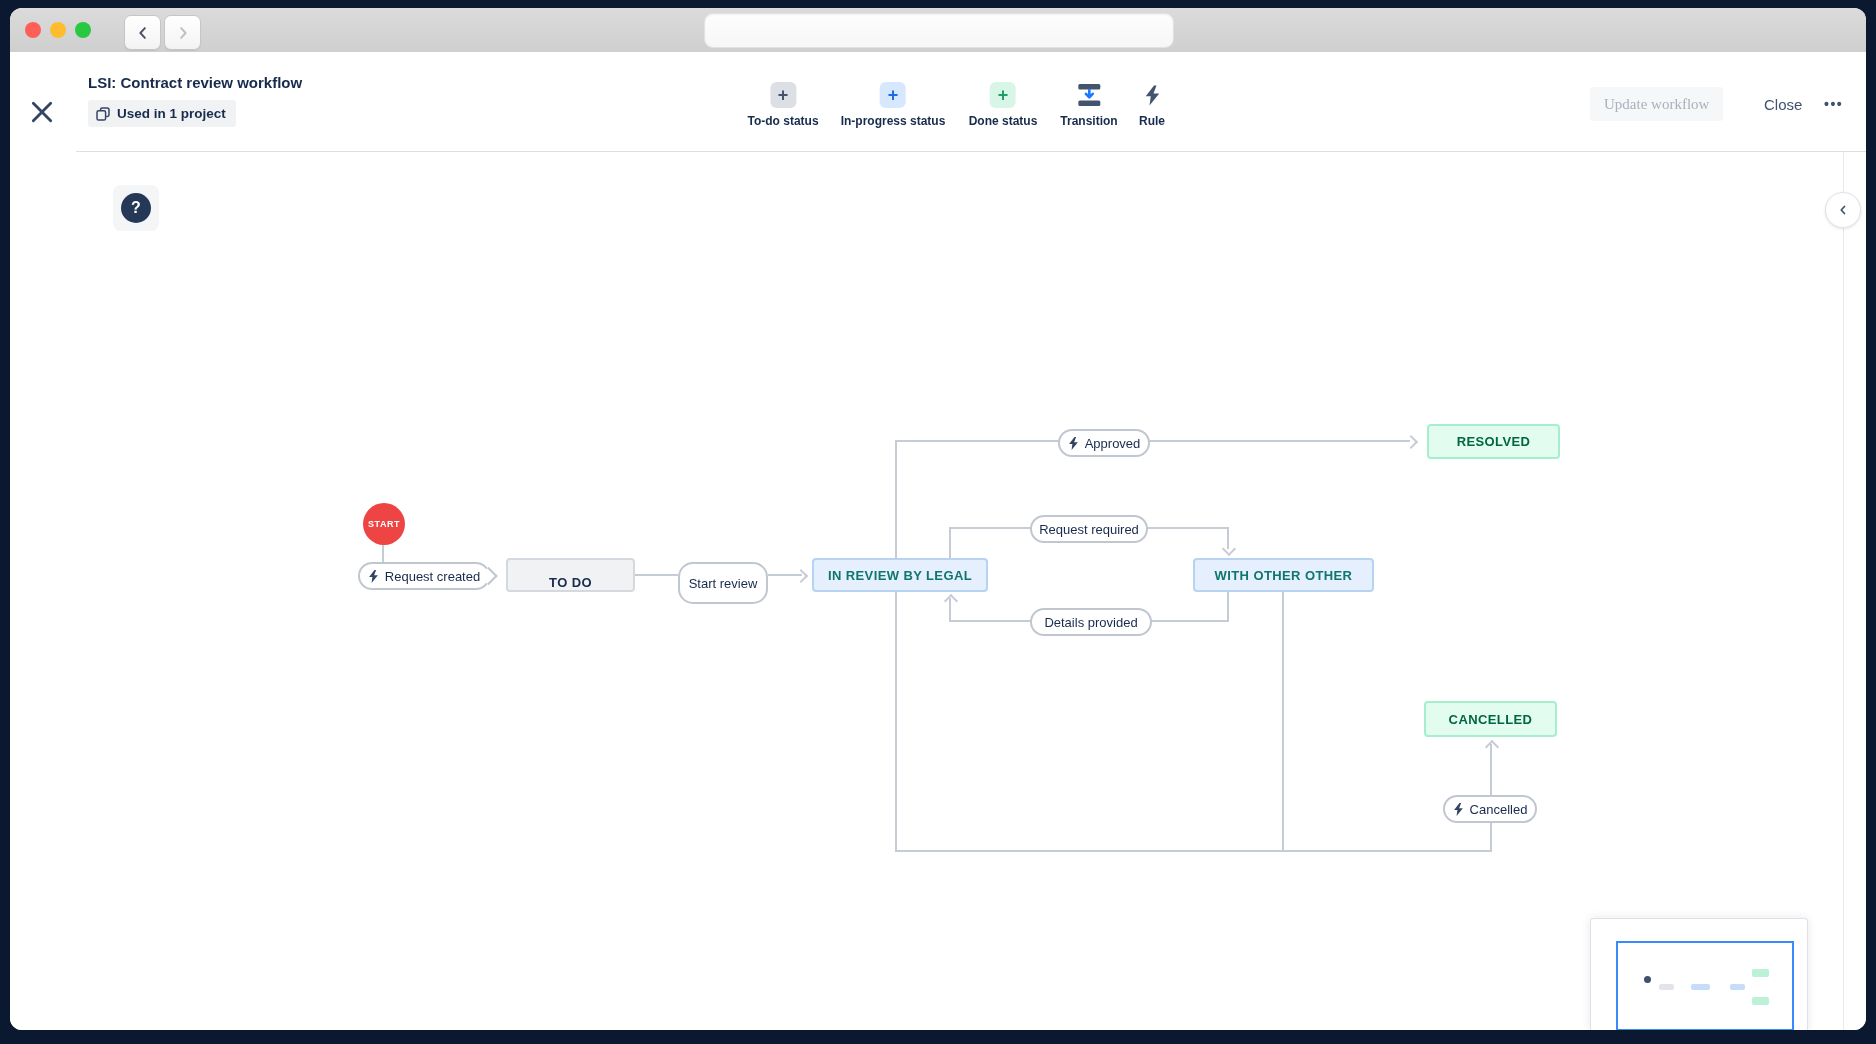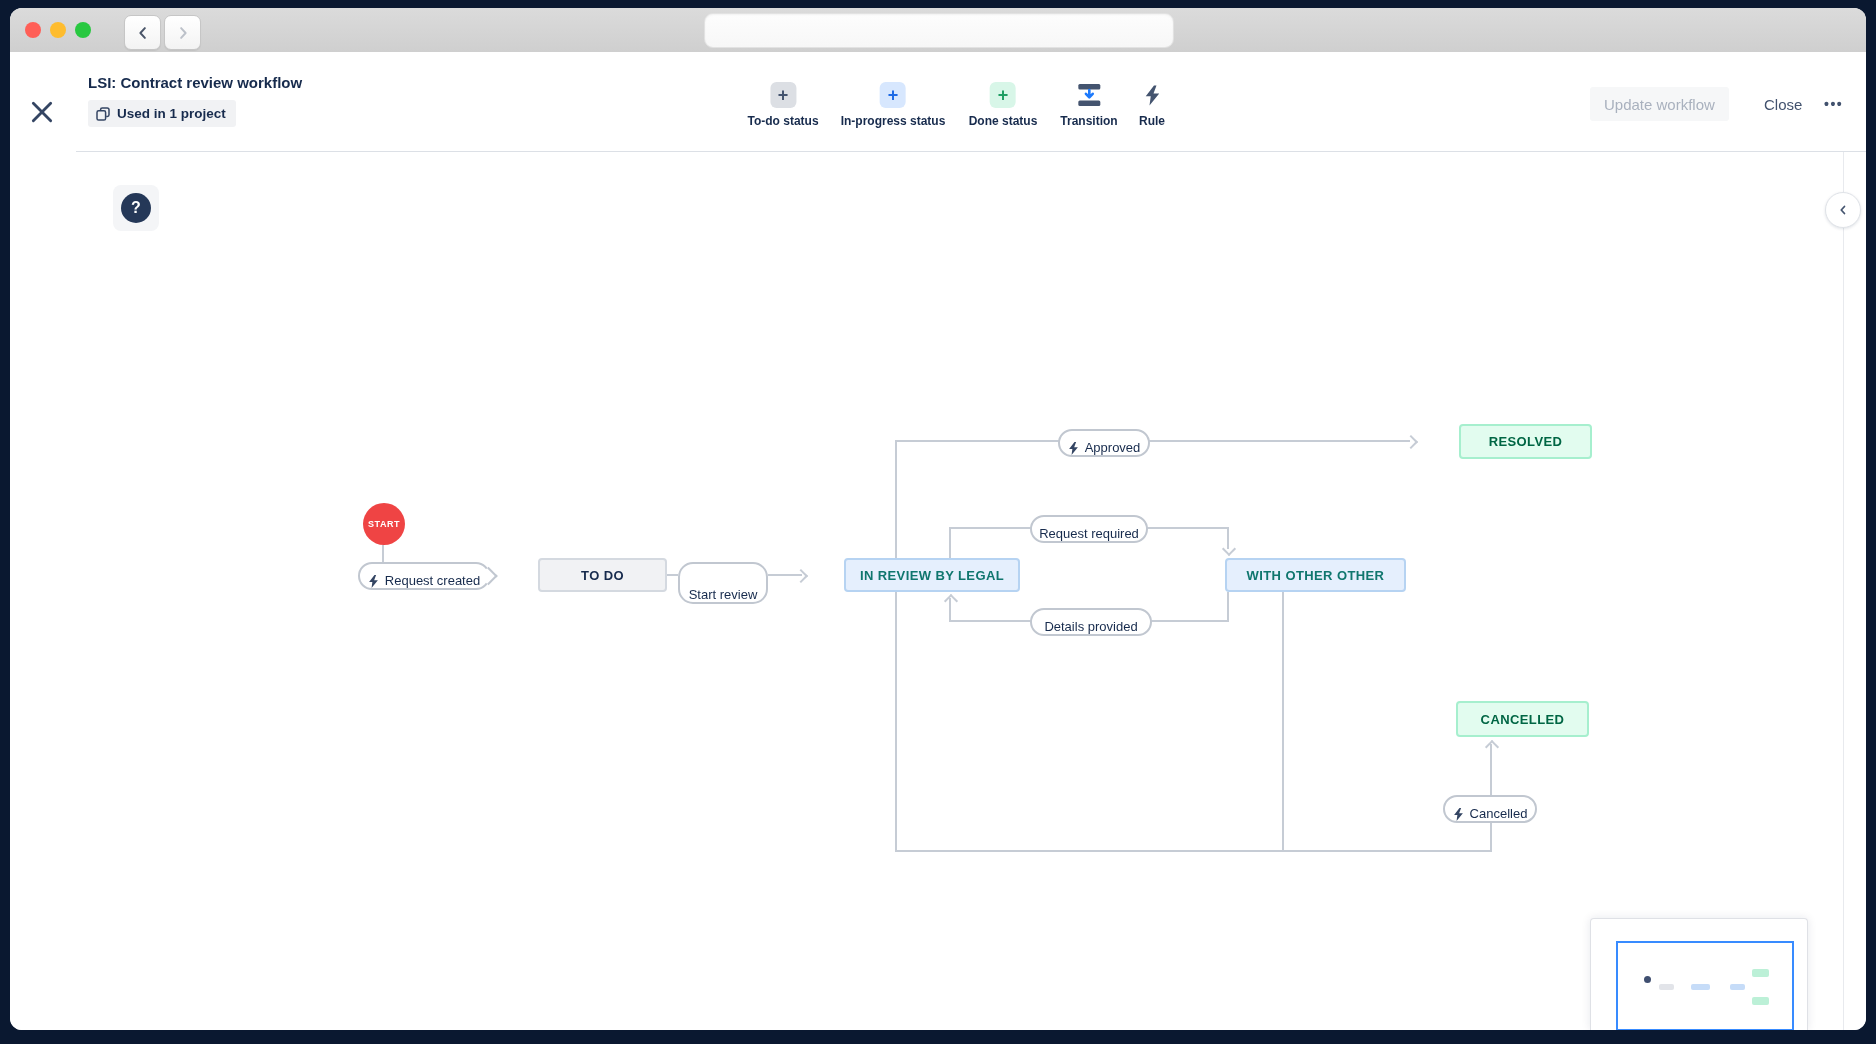--- a/index.html
+++ b/index.html
@@ -27,21 +27,21 @@
   .badge{position:absolute;left:78px;top:48px;height:27px;background:#F1F2F4;border-radius:3px;
          display:flex;align-items:center;gap:7px;padding:0 10px 0 8px;font-size:13.5px;
          font-weight:600;color:#172B4D;}
   .tool{position:absolute;top:30px;transform:translateX(-50%);display:flex;flex-direction:column;
         align-items:center;cursor:pointer;}
   .tool-icon{width:26px;height:26px;border-radius:6px;display:flex;align-items:center;
              justify-content:center;font-size:18px;font-weight:700;line-height:1;}
   .tool-icon.plain{background:transparent;}
   .tool-label{margin-top:6px;font-size:12px;font-weight:600;color:#172B4D;white-space:nowrap;}
   .btn-update{position:absolute;left:1580px;top:35px;height:34px;padding:0 14px;background:#F6F7F8;
-              border:none;border-radius:3px;font-family:Liberation Sans, sans-serif;font-size:15px;font-weight:500;color:#A9B1BE;}
+              border:none;border-radius:3px;font-family:Liberation Serif, serif;font-size:15px;font-weight:500;color:#A9B1BE;}
   .btn-close{position:absolute;left:1748px;top:35px;height:34px;border:none;background:none;
              font-family:inherit;font-size:15px;font-weight:500;color:#42526E;cursor:pointer;padding:0 6px;}
   .btn-more{position:absolute;left:1808px;top:35px;height:34px;border:none;background:none;
             font-family:inherit;font-size:14px;font-weight:700;letter-spacing:1.5px;color:#42526E;cursor:pointer;}
   
   .canvas{position:absolute;left:0;top:144px;width:100%;height:878px;background:#fff;}
   .help-btn{position:absolute;left:103px;top:33px;width:46px;height:46px;border-radius:8px;
             background:#F4F5F7;display:flex;align-items:center;justify-content:center;cursor:pointer;}
   .help-circle{width:30px;height:30px;border-radius:50%;background:#253858;color:#fff;
                font-size:16px;font-weight:700;display:flex;align-items:center;justify-content:center;}
@@ -53,26 +53,26 @@
   .line{position:absolute;background:#C6CCD5;}
   .line.h{height:2px;} .line.v{width:2px;}
   .arr{position:absolute;width:8px;height:8px;border:0 solid #C6CCD5;}
   .arr.right{border-top-width:2px;border-right-width:2px;transform:rotate(45deg);}
   .arr.up{border-top-width:2px;border-right-width:2px;transform:rotate(-45deg);}
   .arr.down{border-top-width:2px;border-right-width:2px;transform:rotate(135deg);}
   .start-node{position:absolute;left:353px;top:351px;width:42px;height:42px;border-radius:50%;
               background:#ef4444;color:#fff;font-size:9px;font-weight:700;letter-spacing:.5px;
               display:flex;align-items:center;justify-content:center;z-index:3;}
   .status{position:absolute;border-radius:4px;display:flex;align-items:center;justify-content:center;
-          font-size:13px;font-weight:700;letter-spacing:.4px;box-sizing:border-box;z-index:3;cursor:pointer;margin-left:32px;}
-  .status.gray{background:#F1F2F4;border:2px solid #D4D9E0;color:#172B4D;}
+          font-size:13px;font-weight:700;letter-spacing:.4px;box-sizing:border-box;z-index:3;cursor:pointer;}
+  .status.gray{background:#F1F2F4;border:2px solid #D4D9E0;color:#172B4D;align-items:flex-end;}
   .status.blue{background:#E5EFFD;border:2px solid #B6D3F2;color:#0f766e;}
   .status.green{background:#E2FCEF;border:2px solid #A6EFCE;color:#006644;}
   .pill{position:absolute;background:#fff;border:2px solid #C1C7D0;border-radius:15px;display:flex;
-        align-items:flex-end;justify-content:center;gap:6px;font-size:13px;color:#172B4D;
+        align-items:center;justify-content:center;gap:6px;font-size:13px;color:#172B4D;
         box-sizing:border-box;z-index:4;white-space:nowrap;cursor:pointer;}
   .pill .tip{position:absolute;right:-7px;top:50%;width:11px;height:11px;background:#fff;
              transform:translateY(-50%) rotate(45deg);border-top:2px solid #C1C7D0;
              border-right:2px solid #C1C7D0;}
   
   .minimap{position:absolute;left:1580px;top:766px;width:218px;height:112px;background:#fff;
            border:1px solid #DFE1E6;border-bottom:none;border-radius:4px 4px 0 0;
            box-shadow:0 0 10px rgba(9,30,66,.10);box-sizing:border-box;z-index:5;}
   .mm-viewport{position:absolute;left:25px;top:22px;width:178px;height:90px;border:2px solid #388BFF;
                box-sizing:border-box;background:#fff;cursor:grab;}

